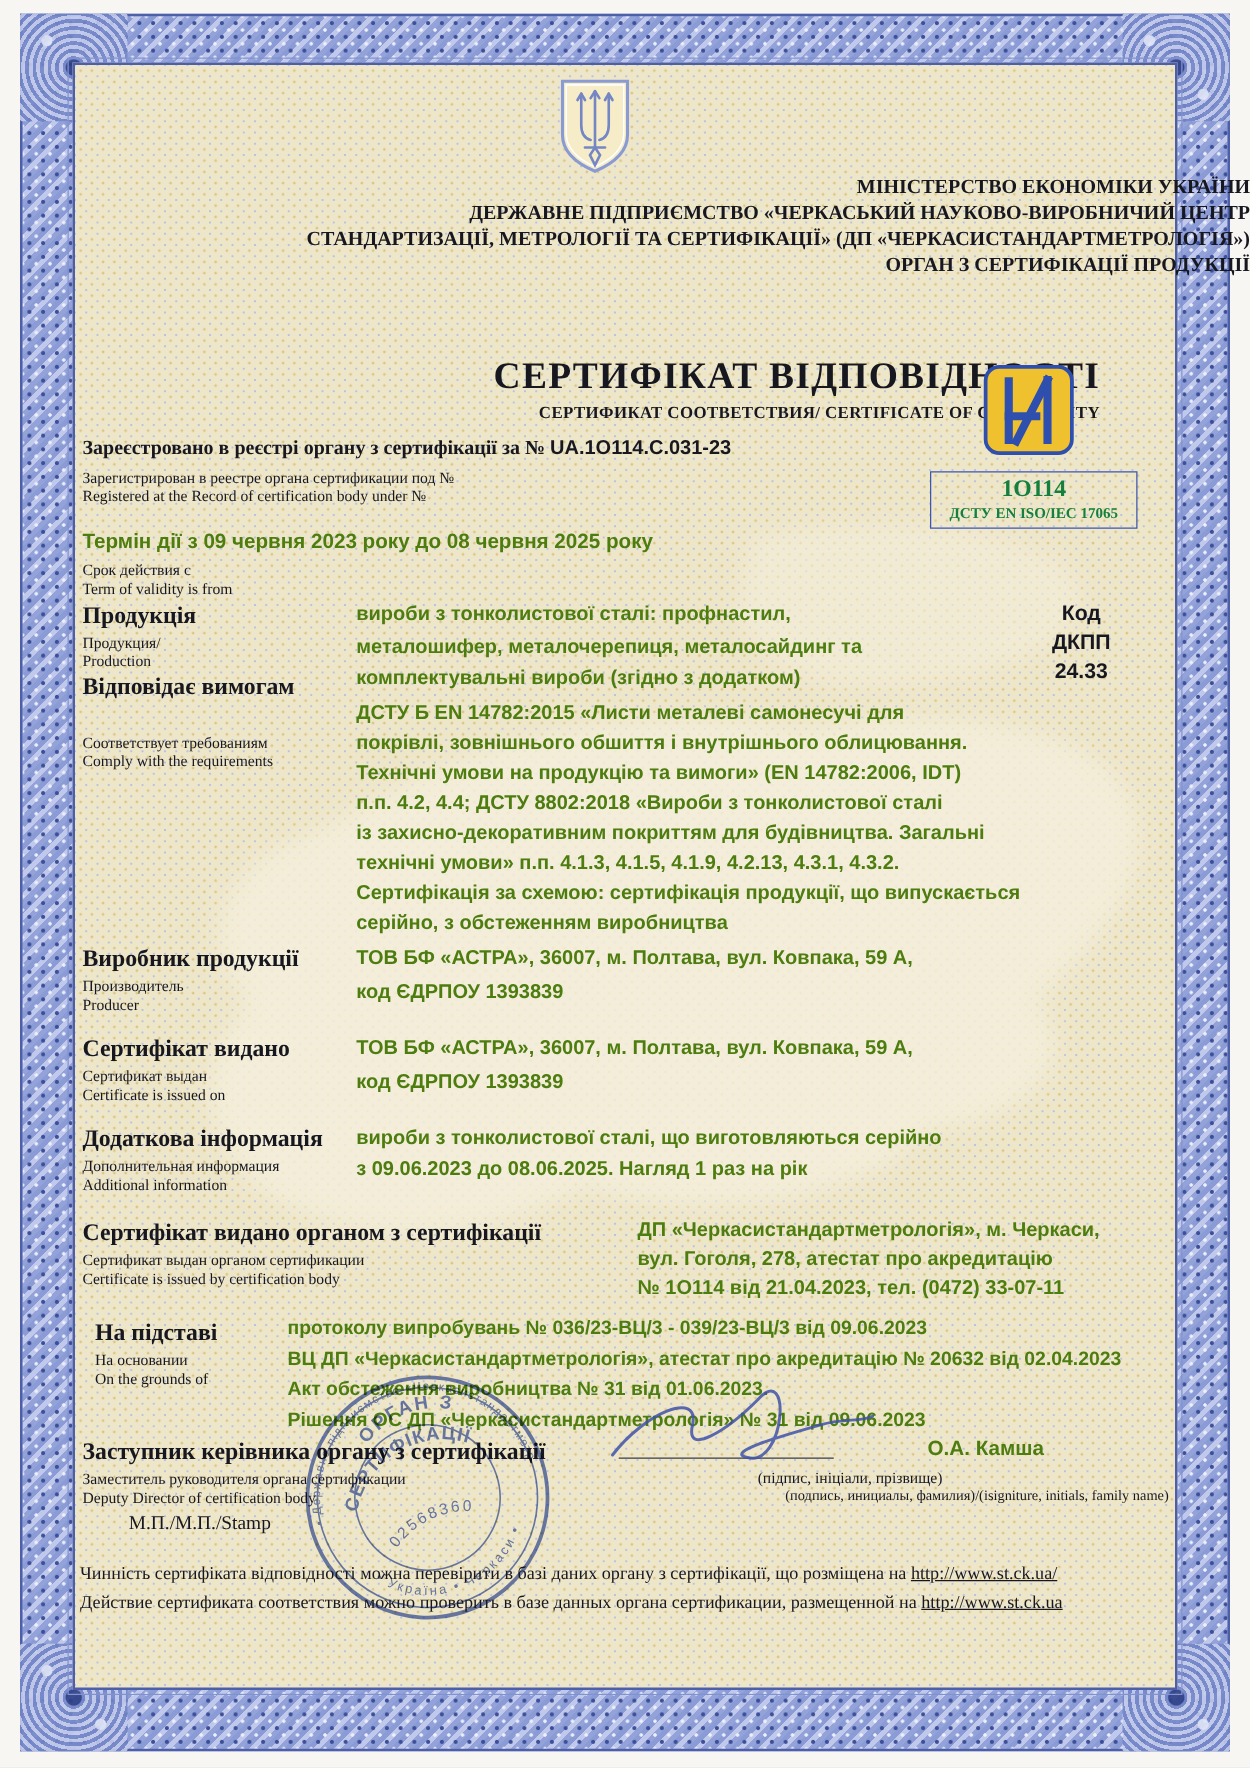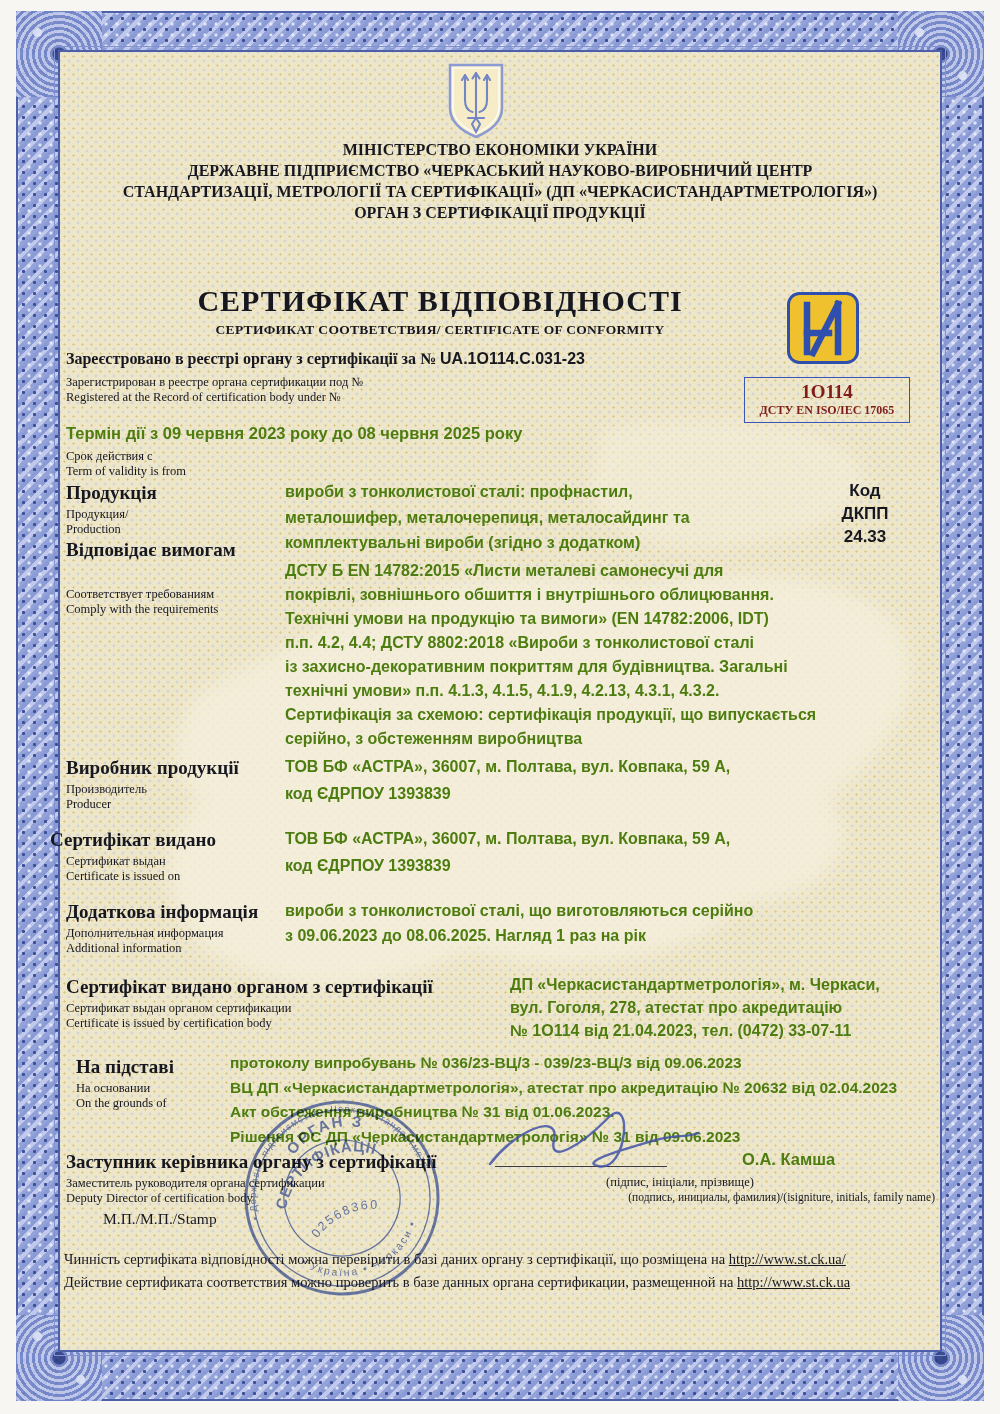--- a/index.html
+++ b/index.html
@@ -29,23 +29,23 @@
     background-image:
       radial-gradient(#d9c584 0.9px,transparent 1.3px),
       radial-gradient(#b7c2e0 0.8px,transparent 1.2px);
     background-size:9px 9px,9px 9px;background-position:0 0,4.5px 4.5px;}
   .watermark{position:absolute;left:0;top:0;pointer-events:none;}
   
   .abs{position:absolute;}
   .lab{font-weight:bold;font-size:19px;}
   .sub{font-size:12.5px;line-height:15px;}
   .val{font-family:"Liberation Sans",sans-serif;font-weight:bold;font-size:16px;white-space:pre-line;color:#4d7c0f;}
-  .ctr{left:0;right:0;text-align:center;}
+  .ctr{left:0;right:0;text-align:right;}
   .hdr{font-weight:bold;font-size:16px;line-height:21px;}
-  .blue{color:#7f1d1d;}
+  .blue{color:#15803d;}
   .title-main{font-weight:bold;font-size:30px;letter-spacing:1px;}
   .title-sub{font-weight:bold;font-size:13.5px;letter-spacing:.3px;}
   .footer-line{font-size:14.5px;}
   .footer-line .url{text-decoration:underline;}
   svg text{font-family:"Liberation Sans",sans-serif;}
 </style>
 </head>
 <body>
 
 <div class="page">
@@ -133,21 +133,21 @@
 технічні умови» п.п. 4.1.3, 4.1.5, 4.1.9, 4.2.13, 4.3.1, 4.3.2.
 Сертифікація за схемою: сертифікація продукції, що випускається
 серійно, з обстеженням виробництва</div>
 
   <div class="abs lab" style="left:66px;top:757px">Виробник продукції</div>
   <div class="abs sub" style="left:66px;top:782px">Производитель</div>
   <div class="abs sub" style="left:66px;top:797px">Producer</div>
   <div class="abs val" style="left:285px;top:754px;width:620px;line-height:26.5px">ТОВ БФ «АСТРА», 36007, м. Полтава, вул. Ковпака, 59 А,
 код ЄДРПОУ 1393839</div>
 
-  <div class="abs lab" style="left:50px;top:829px">Сертифікат видано</div>
+  <div class="abs lab" style="left:66px;top:829px">Сертифікат видано</div>
   <div class="abs sub" style="left:66px;top:854px">Сертификат выдан</div>
   <div class="abs sub" style="left:66px;top:869px">Certificate is issued on</div>
   <div class="abs val" style="left:285px;top:826px;width:620px;line-height:26.5px">ТОВ БФ «АСТРА», 36007, м. Полтава, вул. Ковпака, 59 А,
 код ЄДРПОУ 1393839</div>
 
   <div class="abs lab" style="left:66px;top:901px">Додаткова інформація</div>
   <div class="abs sub" style="left:66px;top:926px">Дополнительная информация</div>
   <div class="abs sub" style="left:66px;top:941px">Additional information</div>
   <div class="abs val" style="left:285px;top:898px;width:640px;line-height:25px">вироби з тонколистової сталі, що виготовляються серійно
 з 09.06.2023 до 08.06.2025. Нагляд 1 раз на рік</div>

